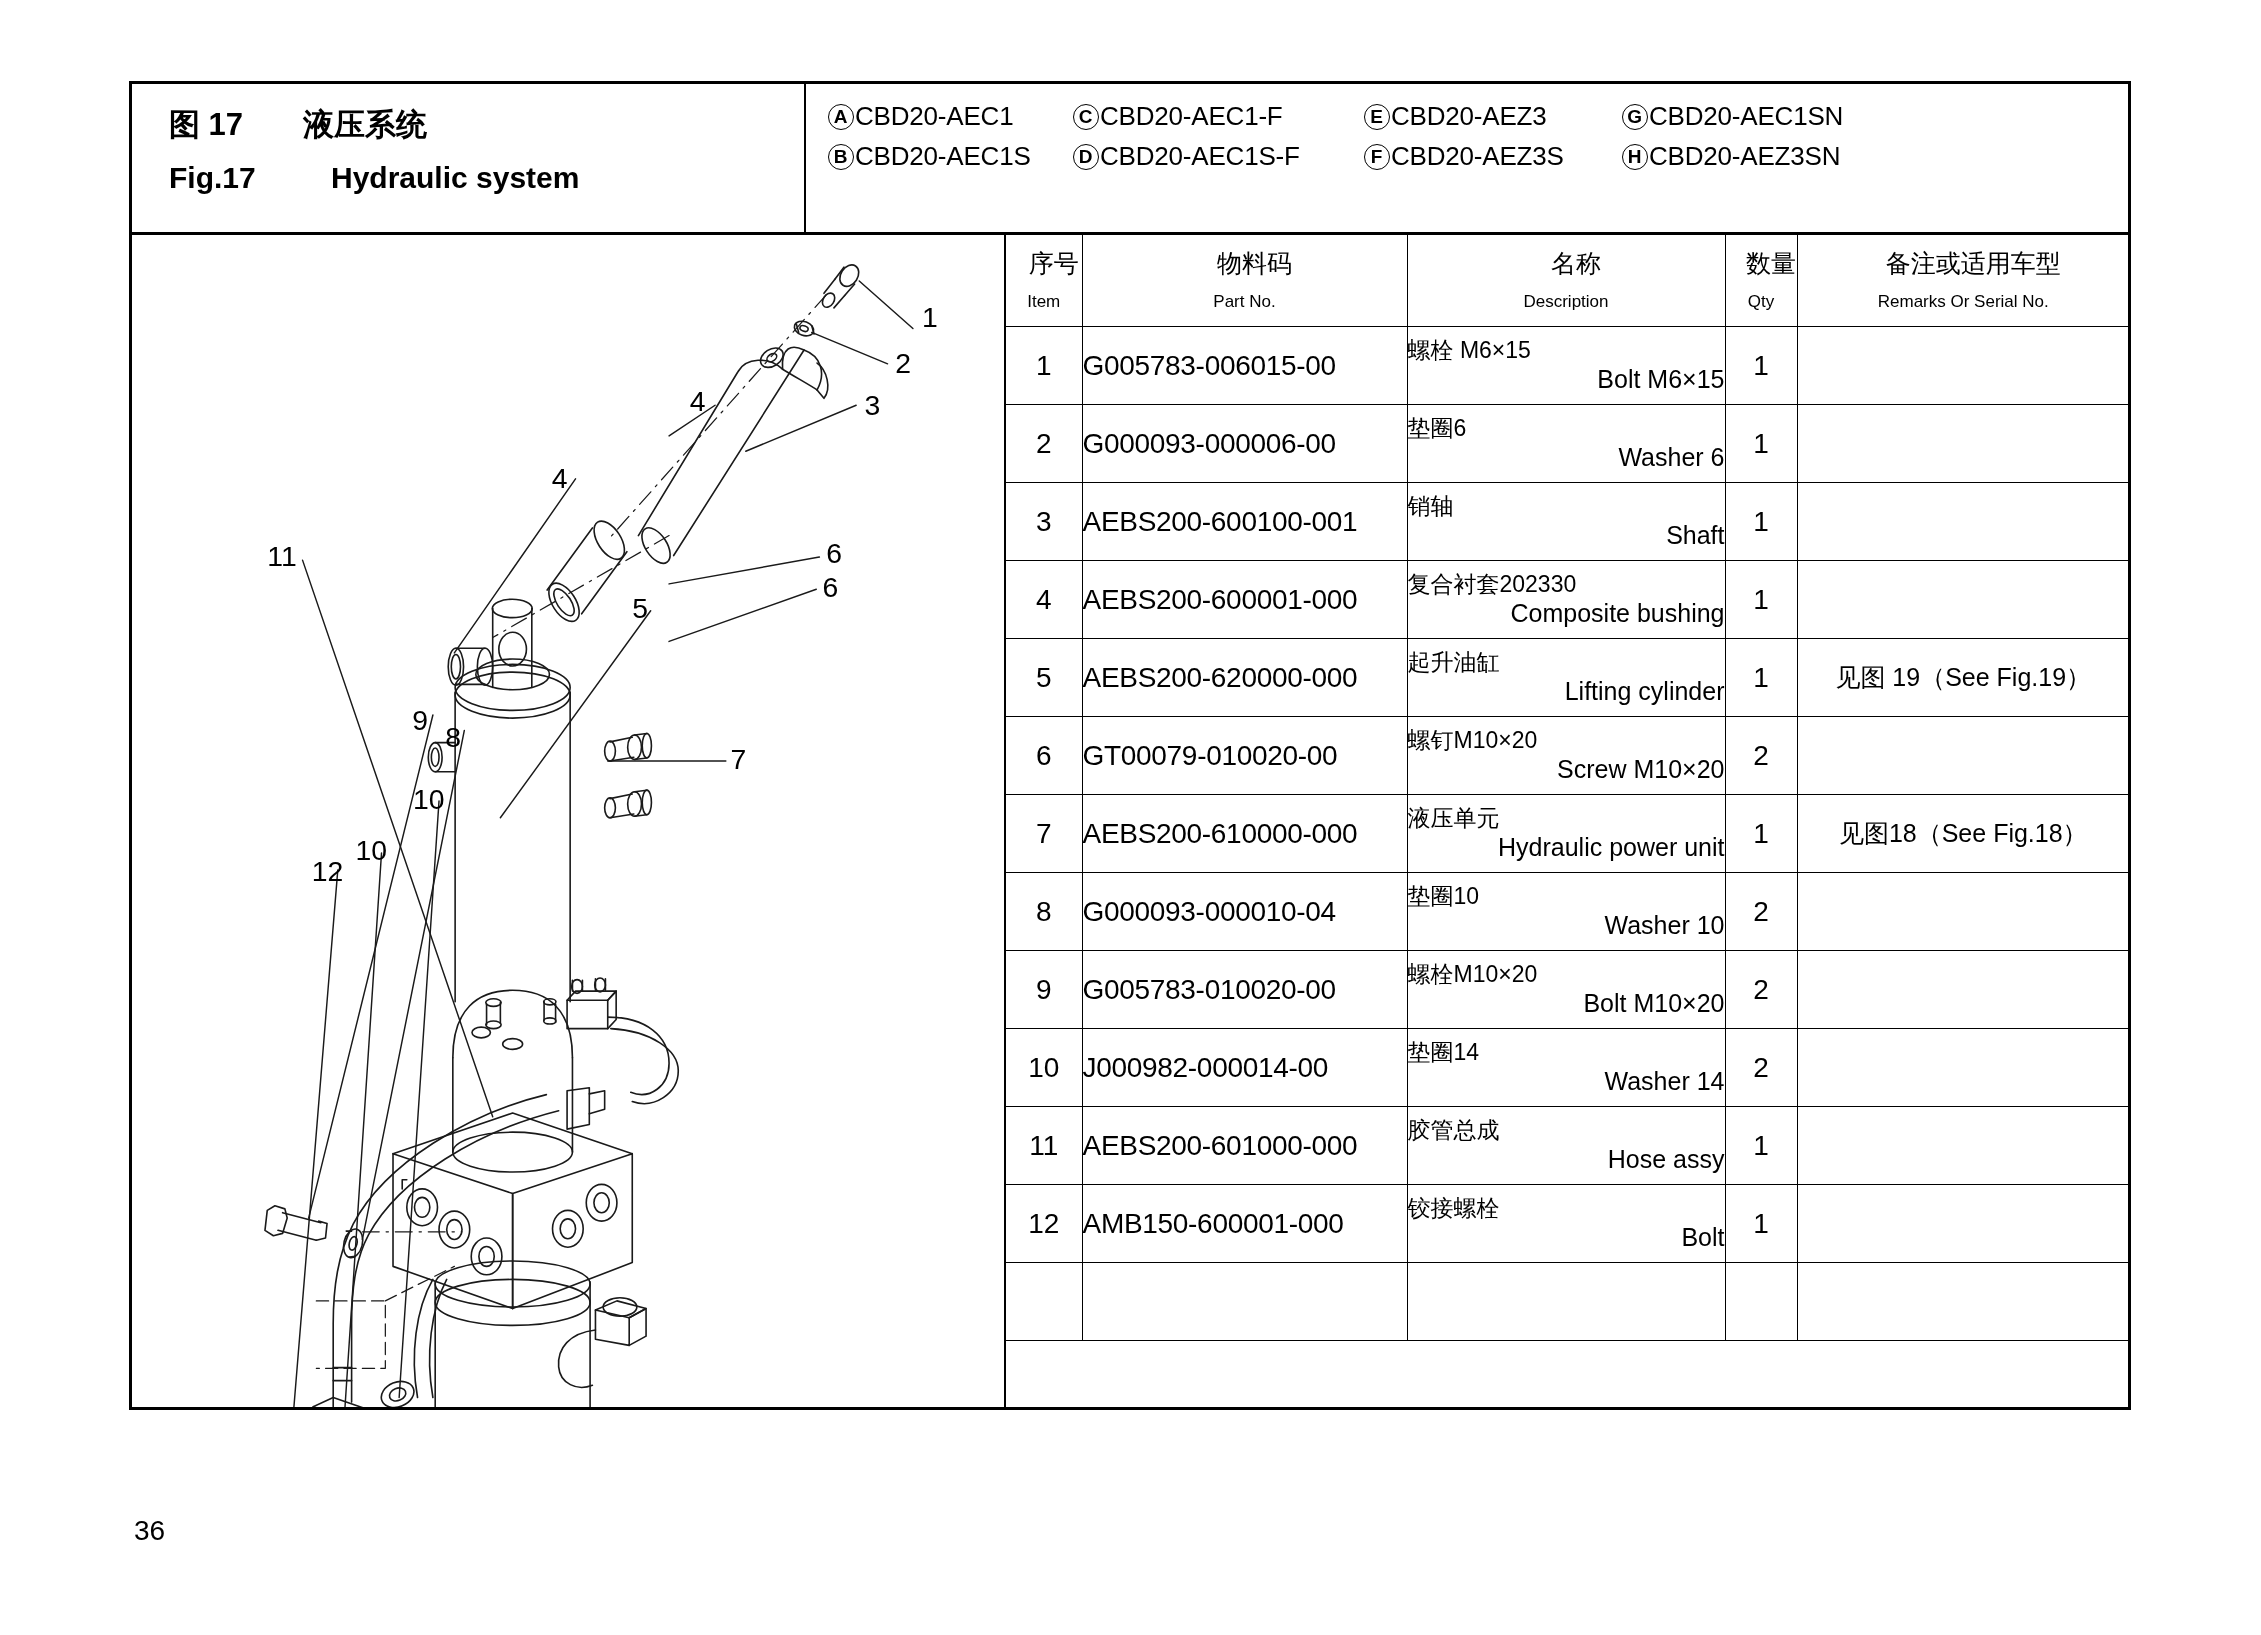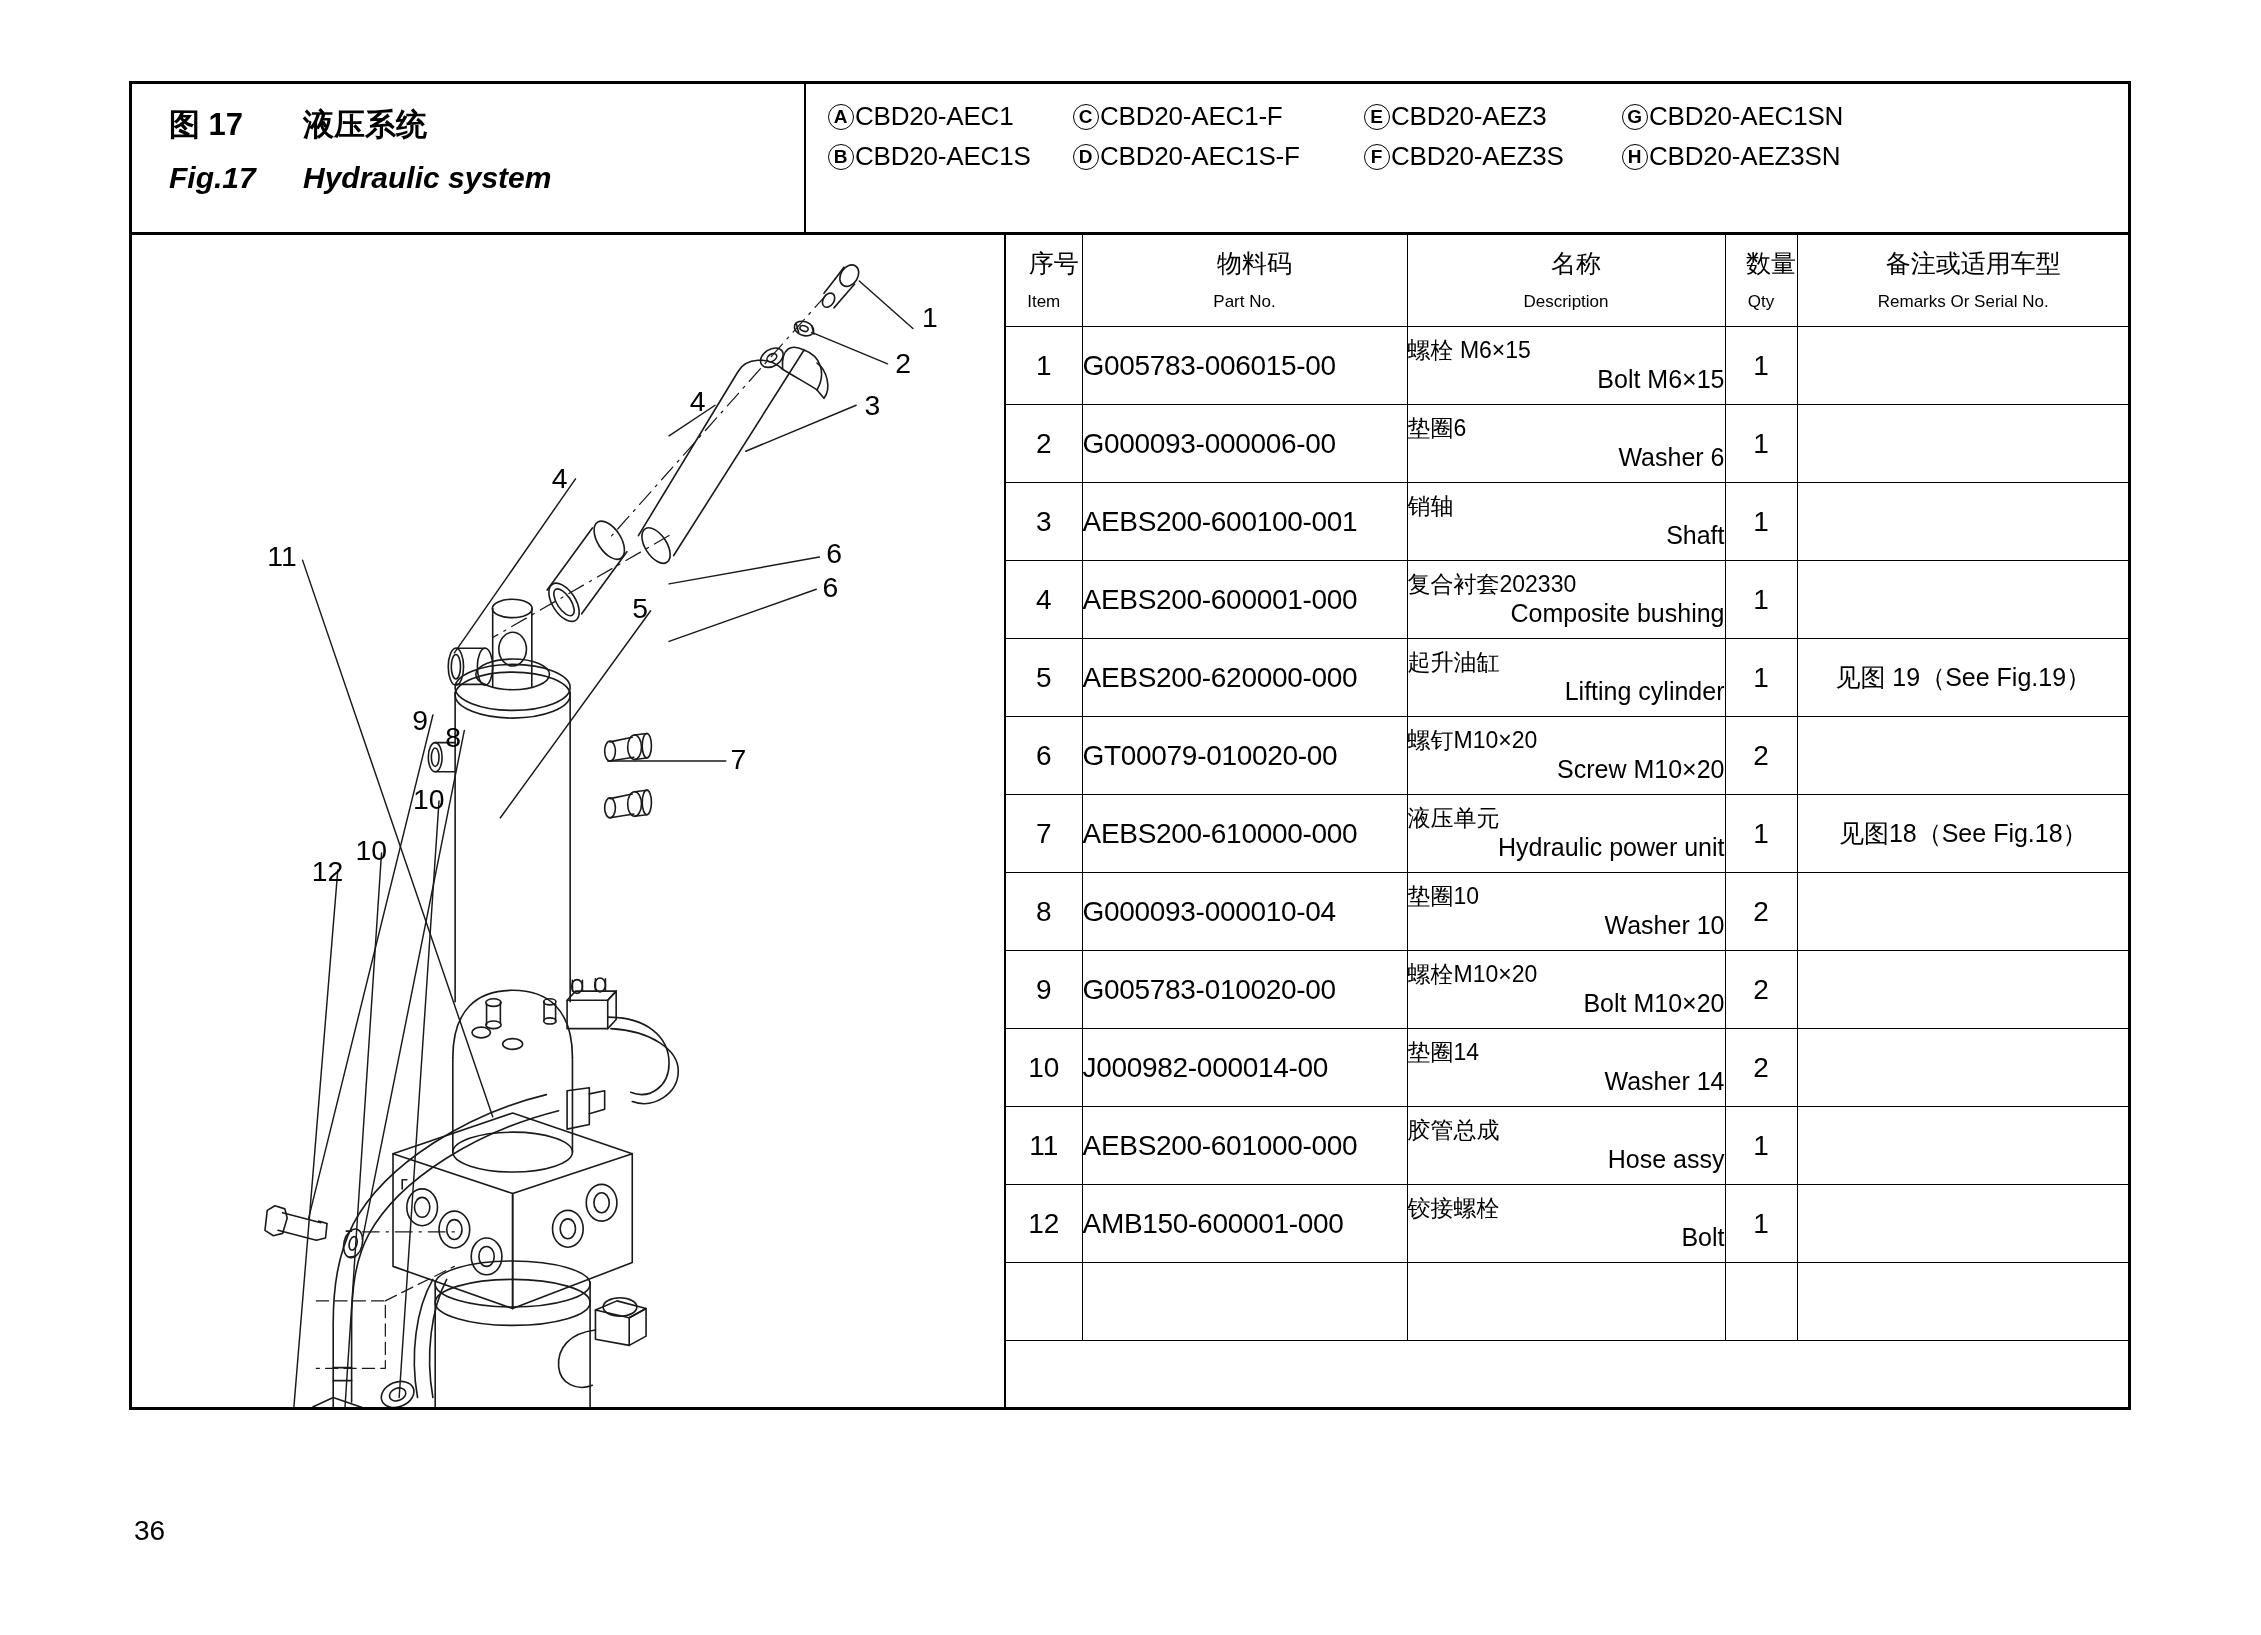--- a/index.html
+++ b/index.html
@@ -30,25 +30,25 @@
     box-sizing: border-box;
   }
   .hdr-title {
     position: absolute; left: 0; top: 0;
     width: 674px; height: 100%;
     border-right: 2.3px solid #000;
     box-sizing: border-box;
     padding: 20px 16px 0 37px;
   }
   .t-row { display: flex; align-items: baseline; white-space: nowrap; }
-  .t-row + .t-row { margin-top: 15.3px; font-style: italic; }
+  .t-row + .t-row { margin-top: 15.3px; }
   .t-cn-lbl { font-size: 31px; font-weight: bold; width: 134px; }
   .t-cn-val { font-size: 31px; font-weight: bold; }
   .t-en-lbl { font-size: 30px; font-weight: bold; width: 134px; }
-  .t-en-val { font-size: 30px; font-weight: bold; }
+  .t-en-val { font-size: 30px; font-weight: bold; margin-left: 28px; }
 
   .hdr-models {
     position: absolute; left: 674px; top: 0;
     right: 0; height: 100%;
     padding: 17px 0 0 21.5px;
     box-sizing: border-box;
   }
   .model-row { display: flex; white-space: nowrap; }
   .model-row + .model-row { margin-top: 9.2px; }
   .model-cell {

